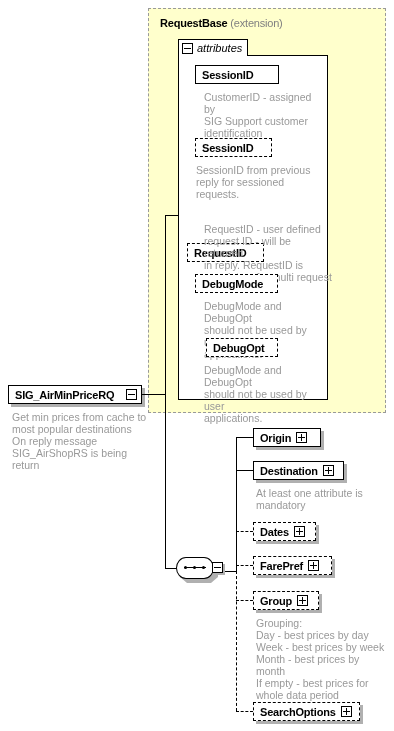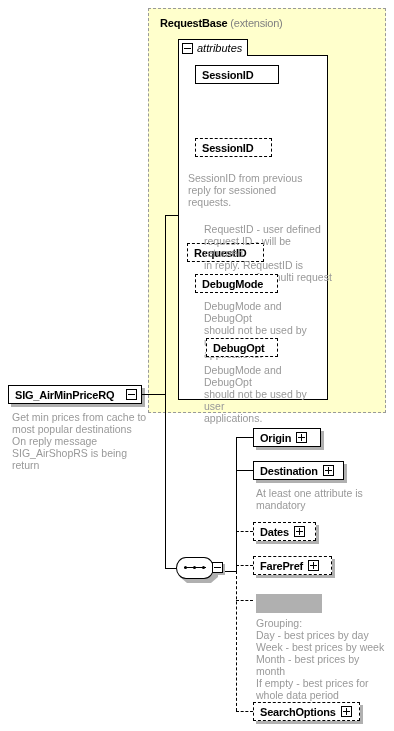--- a/index.html
+++ b/index.html
@@ -256,26 +256,29 @@
   <div class="attr-body"></div>
   <div class="attr-tab">
     <span class="pm-box"></span>
     <span class="attr-tab-label">attributes</span>
   </div>
 
   <div class="node-shadow" style="left:198px; top:68px; width:84px; height:19px;"></div>
   <div class="node" style="left:195px; top:65px; width:84px;">
     <span class="label">SessionID</span>
   </div>
+  <div class="anno" style="left:204px; top:91px; width:120px;">CustomerID - assigned by
+SIG Support customer
+identification</div>
 
   <div class="node-shadow" style="left:198px; top:141px; width:77px; height:19px;"></div>
   <div class="node dashed" style="left:195px; top:138px; width:77px;">
     <span class="label">SessionID</span>
   </div>
-  <div class="anno" style="left:188px; top:164px; width:126px;margin-top:8px;">SessionID from previous
+  <div class="anno" style="left:196px; top:164px; width:126px;">SessionID from previous
 reply for sessioned requests.</div>
 
   <div class="node-shadow" style="left:198px; top:200px; width:77px; height:19px;"></div>
   <div class="node dashed" style="left:187px; top:197px; width:77px;margin-top:46px;">
     <span class="label">RequestID</span>
   </div>
   <div class="anno" style="left:204px; top:223px; width:128px;">RequestID - user defined
 request ID - will be returned
 in reply. RequestID is
 mandatory for multi request</div>
@@ -359,20 +362,24 @@
 
   <div class="ln-h dash" style="left:236px; top:565px; width:17px;"></div>
   <div class="node-shadow" style="left:256px; top:559px; width:79px; height:19px;"></div>
   <div class="node dashed" style="left:253px; top:556px; width:79px;">
     <span class="label">FarePref</span>
     <span class="pm-box plus"></span>
   </div>
 
   <div class="ln-h dash" style="left:236px; top:600px; width:17px;"></div>
   <div class="node-shadow" style="left:256px; top:594px; width:66px; height:19px;"></div>
+  <div class="node dashed" style="left:253px; top:591px; width:66px;">
+    <span class="label">Group</span>
+    <span class="pm-box plus"></span>
+  </div>
   <div class="anno" style="left:256px; top:617px; width:136px;">Grouping:
 Day - best prices by day
 Week - best prices by week
 Month - best prices by
 month
 If empty - best prices for
 whole data period</div>
 
   <div class="ln-h dash" style="left:236px; top:711px; width:17px;"></div>
   <div class="node-shadow" style="left:256px; top:705px; width:107px; height:19px;"></div>

